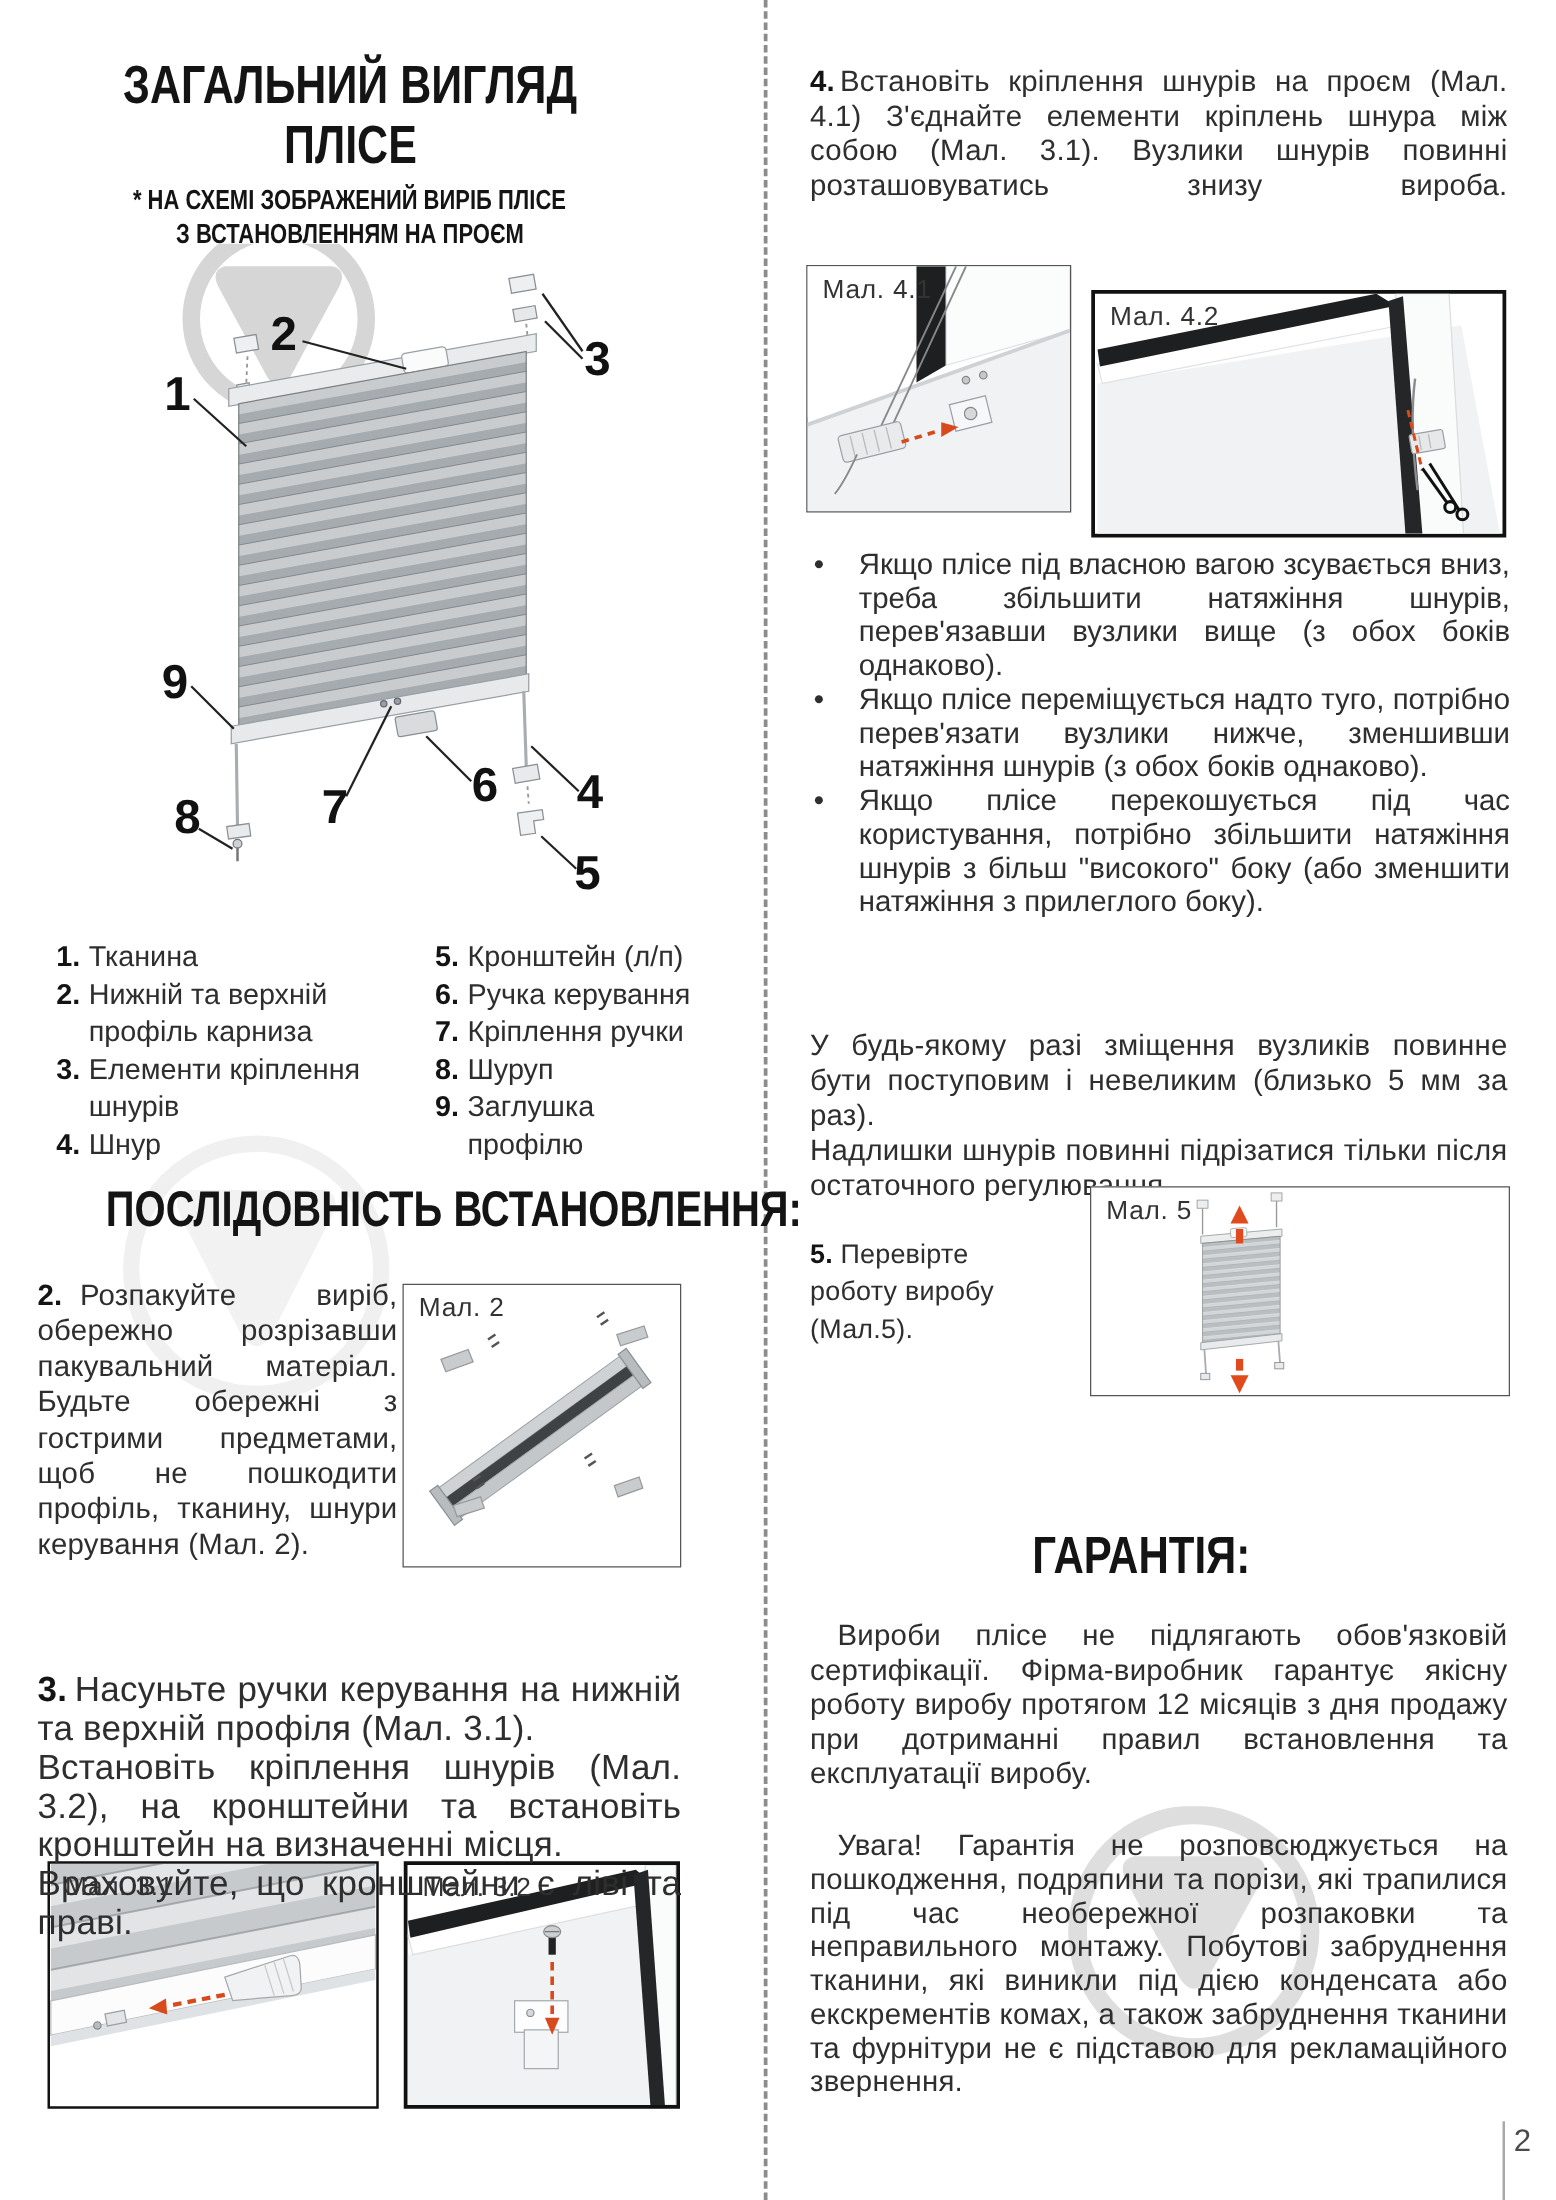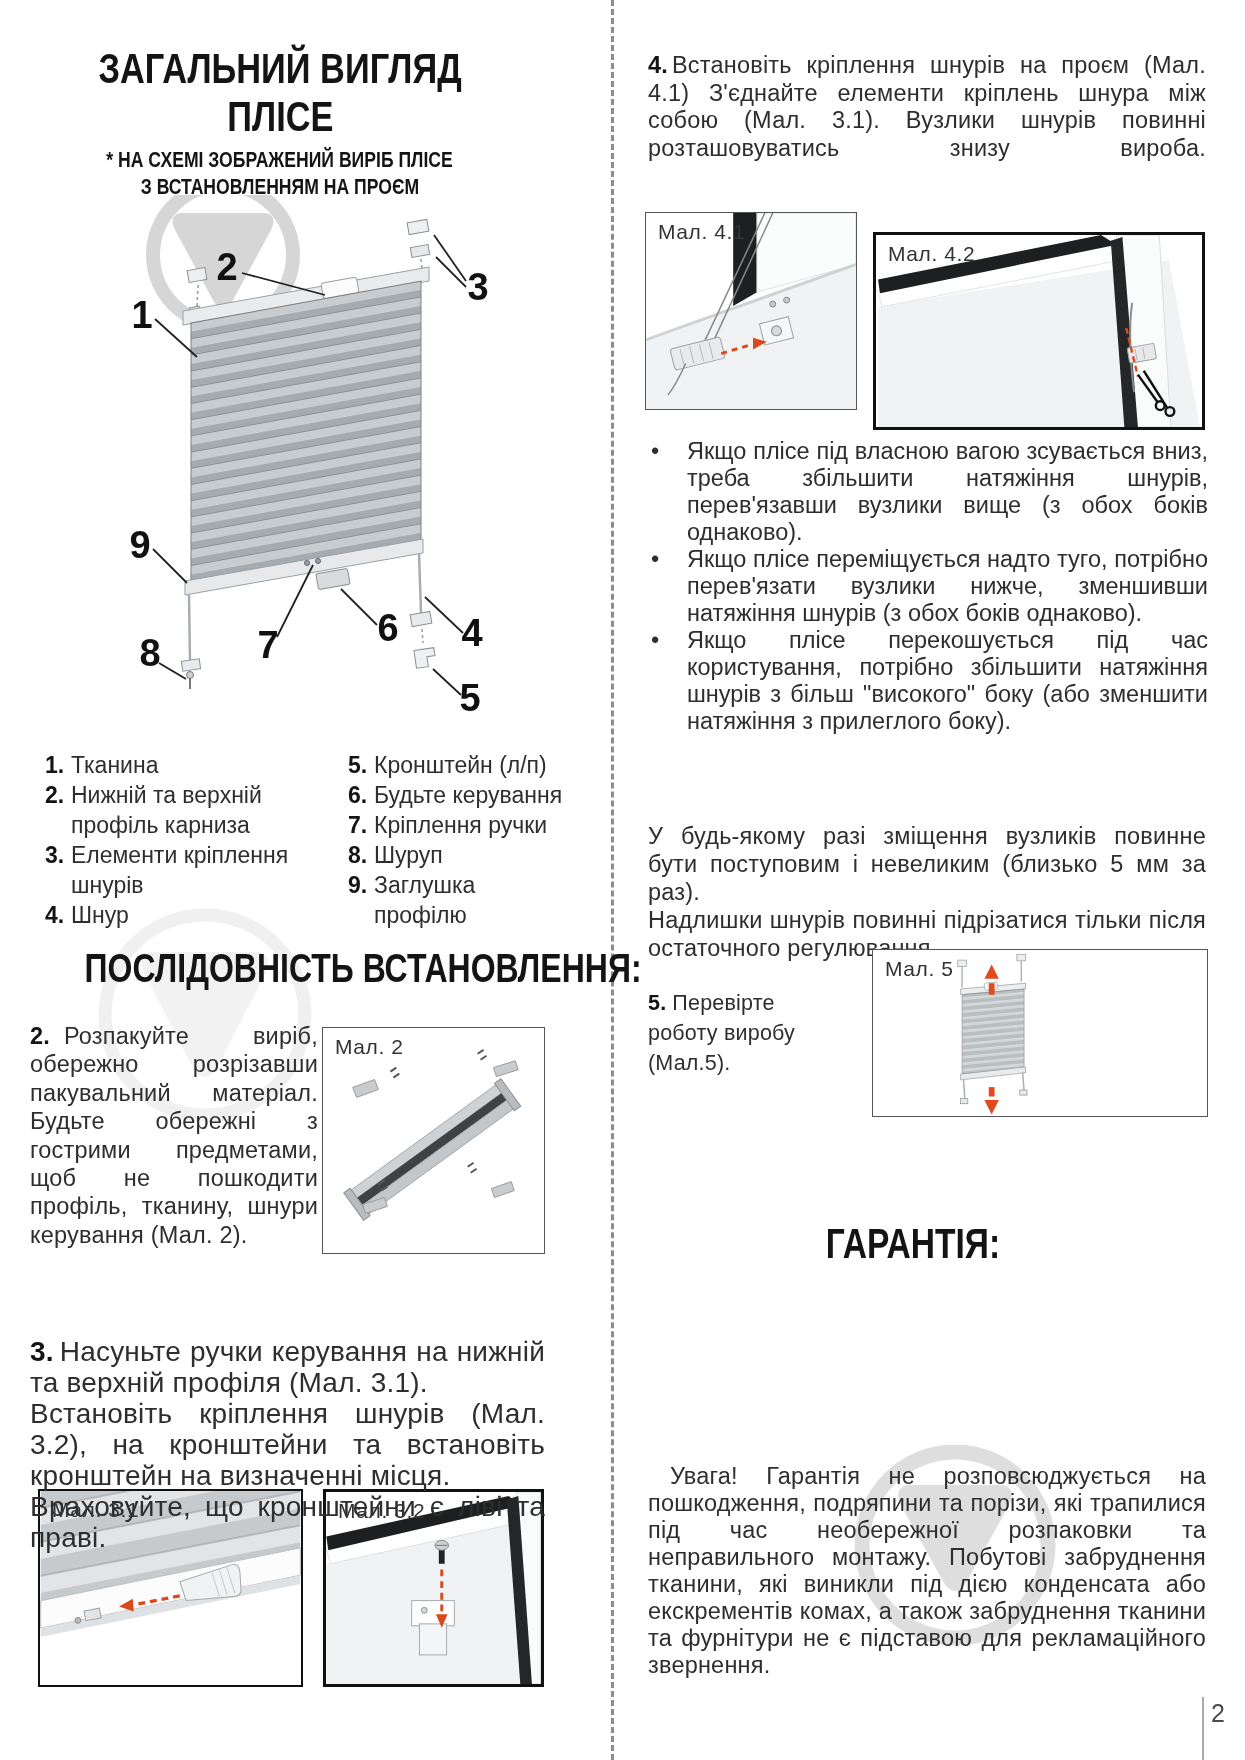--- a/index.html
+++ b/index.html
@@ -143,21 +143,21 @@
   </svg>
 
   <div class="abs" style="left:45px;top:750px;width:262px;">
     <div class="legend-item"><b>1.</b><span>Тканина</span></div>
     <div class="legend-item"><b>2.</b><span>Нижній та верхній профіль карниза</span></div>
     <div class="legend-item"><b>3.</b><span>Елементи кріплення шнурів</span></div>
     <div class="legend-item"><b>4.</b><span>Шнур</span></div>
   </div>
   <div class="abs" style="left:348px;top:750px;width:225px;">
     <div class="legend-item"><b>5.</b><span>Кронштейн (л/п)</span></div>
-    <div class="legend-item"><b>6.</b><span>Будьте керування</span></div>
+    <div class="legend-item"><b>6.</b><span>Ручка керування</span></div>
     <div class="legend-item"><b>7.</b><span>Кріплення ручки</span></div>
     <div class="legend-item"><b>8.</b><span>Шуруп</span></div>
     <div class="legend-item"><b>9.</b><span>Заглушка профілю</span></div>
   </div>
 
   <svg class="wm" style="left:85px;top:900px;" width="240" height="240" viewBox="0 0 240 240">
     <circle cx="120" cy="115" r="100" fill="none" stroke="#f0f0f0" stroke-width="13"></circle>
     <path d="M66,52 L174,52 Q189,56 180,74 L132,168 Q120,186 108,168 L60,74 Q51,56 66,52 Z" fill="#f2f2f2"></path>
   </svg>
 
@@ -361,19 +361,20 @@
 
   <svg class="wm" style="left:845px;top:1445px;" width="220" height="220" viewBox="0 0 220 220">
     <circle cx="110" cy="100" r="93" fill="none" stroke="#dedede" stroke-width="15"></circle>
     <path d="M62,40 L158,40 Q172,44 164,60 L121,138 Q110,154 99,138 L56,60 Q48,44 62,40 Z" fill="#dedede"></path>
   </svg>
 
   <div class="abs hline z1" style="left:613px;top:1220px;width:600px;">
     <span class="cond war-line">ГАРАНТІЯ:</span>
   </div>
 
+  <p class="body abs z1" style="left:648px;top:1295px;width:558px;line-height:27.5px;text-indent:22px;">Вироби плісе не підлягають обов'язковій сертифікації. Фірма-виробник гарантує якісну роботу виробу протягом 12 місяців з дня продажу при дотриманні правил встановлення та експлуатації виробу.</p>
 
   <p class="body abs z1" style="left:648px;top:1463px;width:558px;line-height:27px;text-indent:22px;">Увага! Гарантія не розповсюджується на пошкодження, подряпини та порізи, які трапилися під час необережної розпаковки та неправильного монтажу. Побутові забруднення тканини, які виникли під дією конденсата або екскрементів комах, а також забруднення тканини та фурнітури не є підставою для рекламаційного звернення.</p>
 
   <div class="pagenum-line"></div>
   <span class="pagenum">2</span>
 
 </div>
 
 </body></html>

